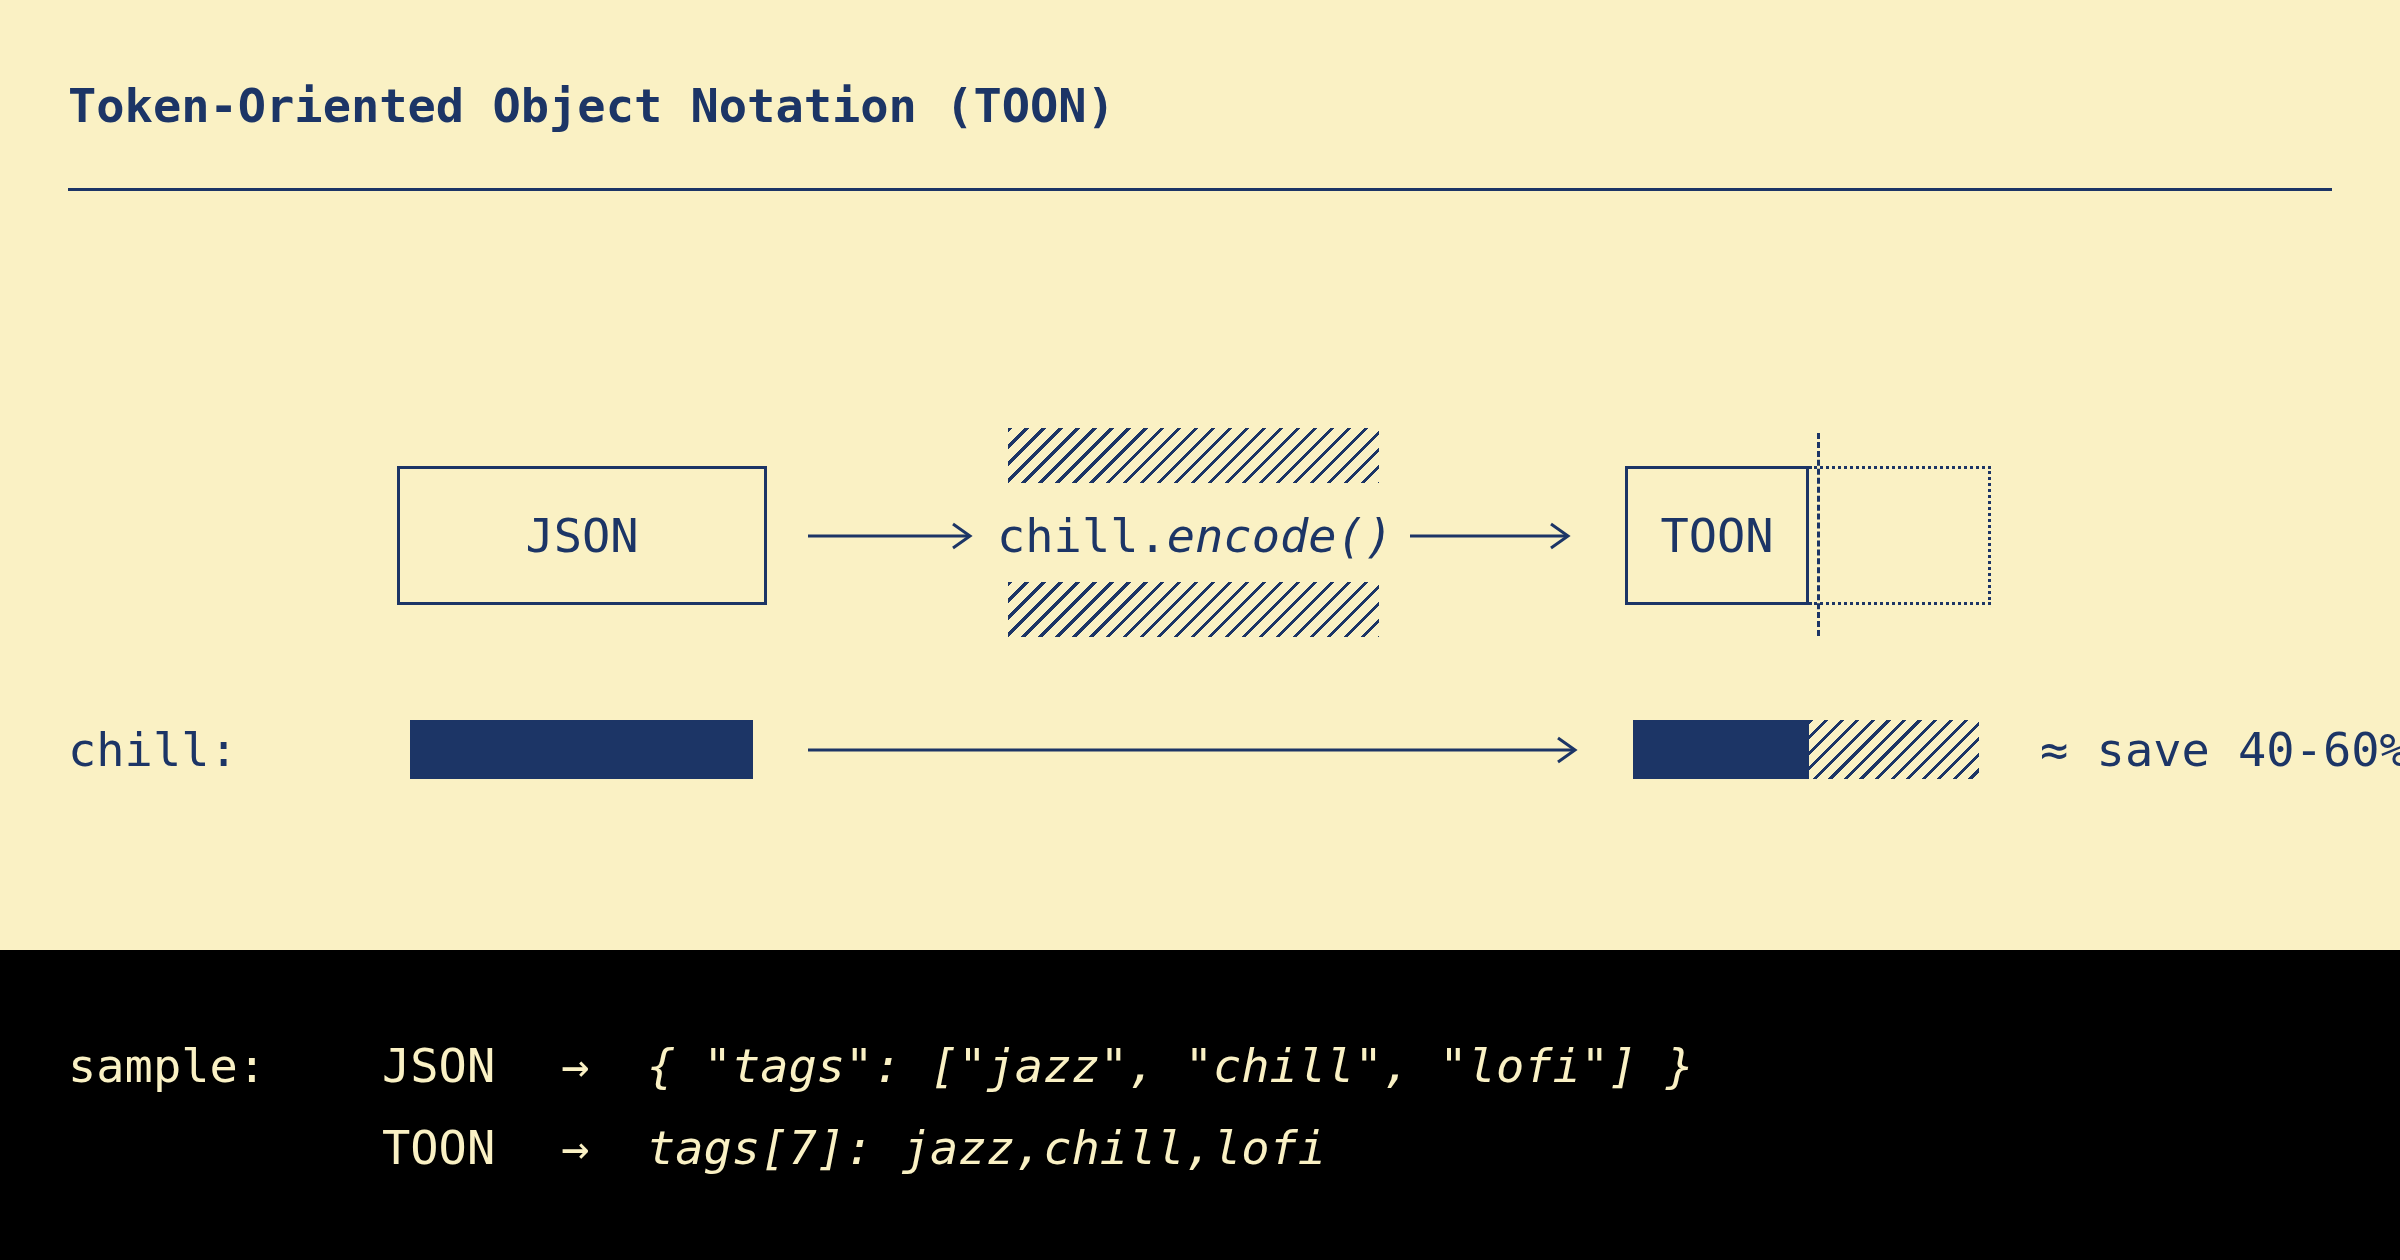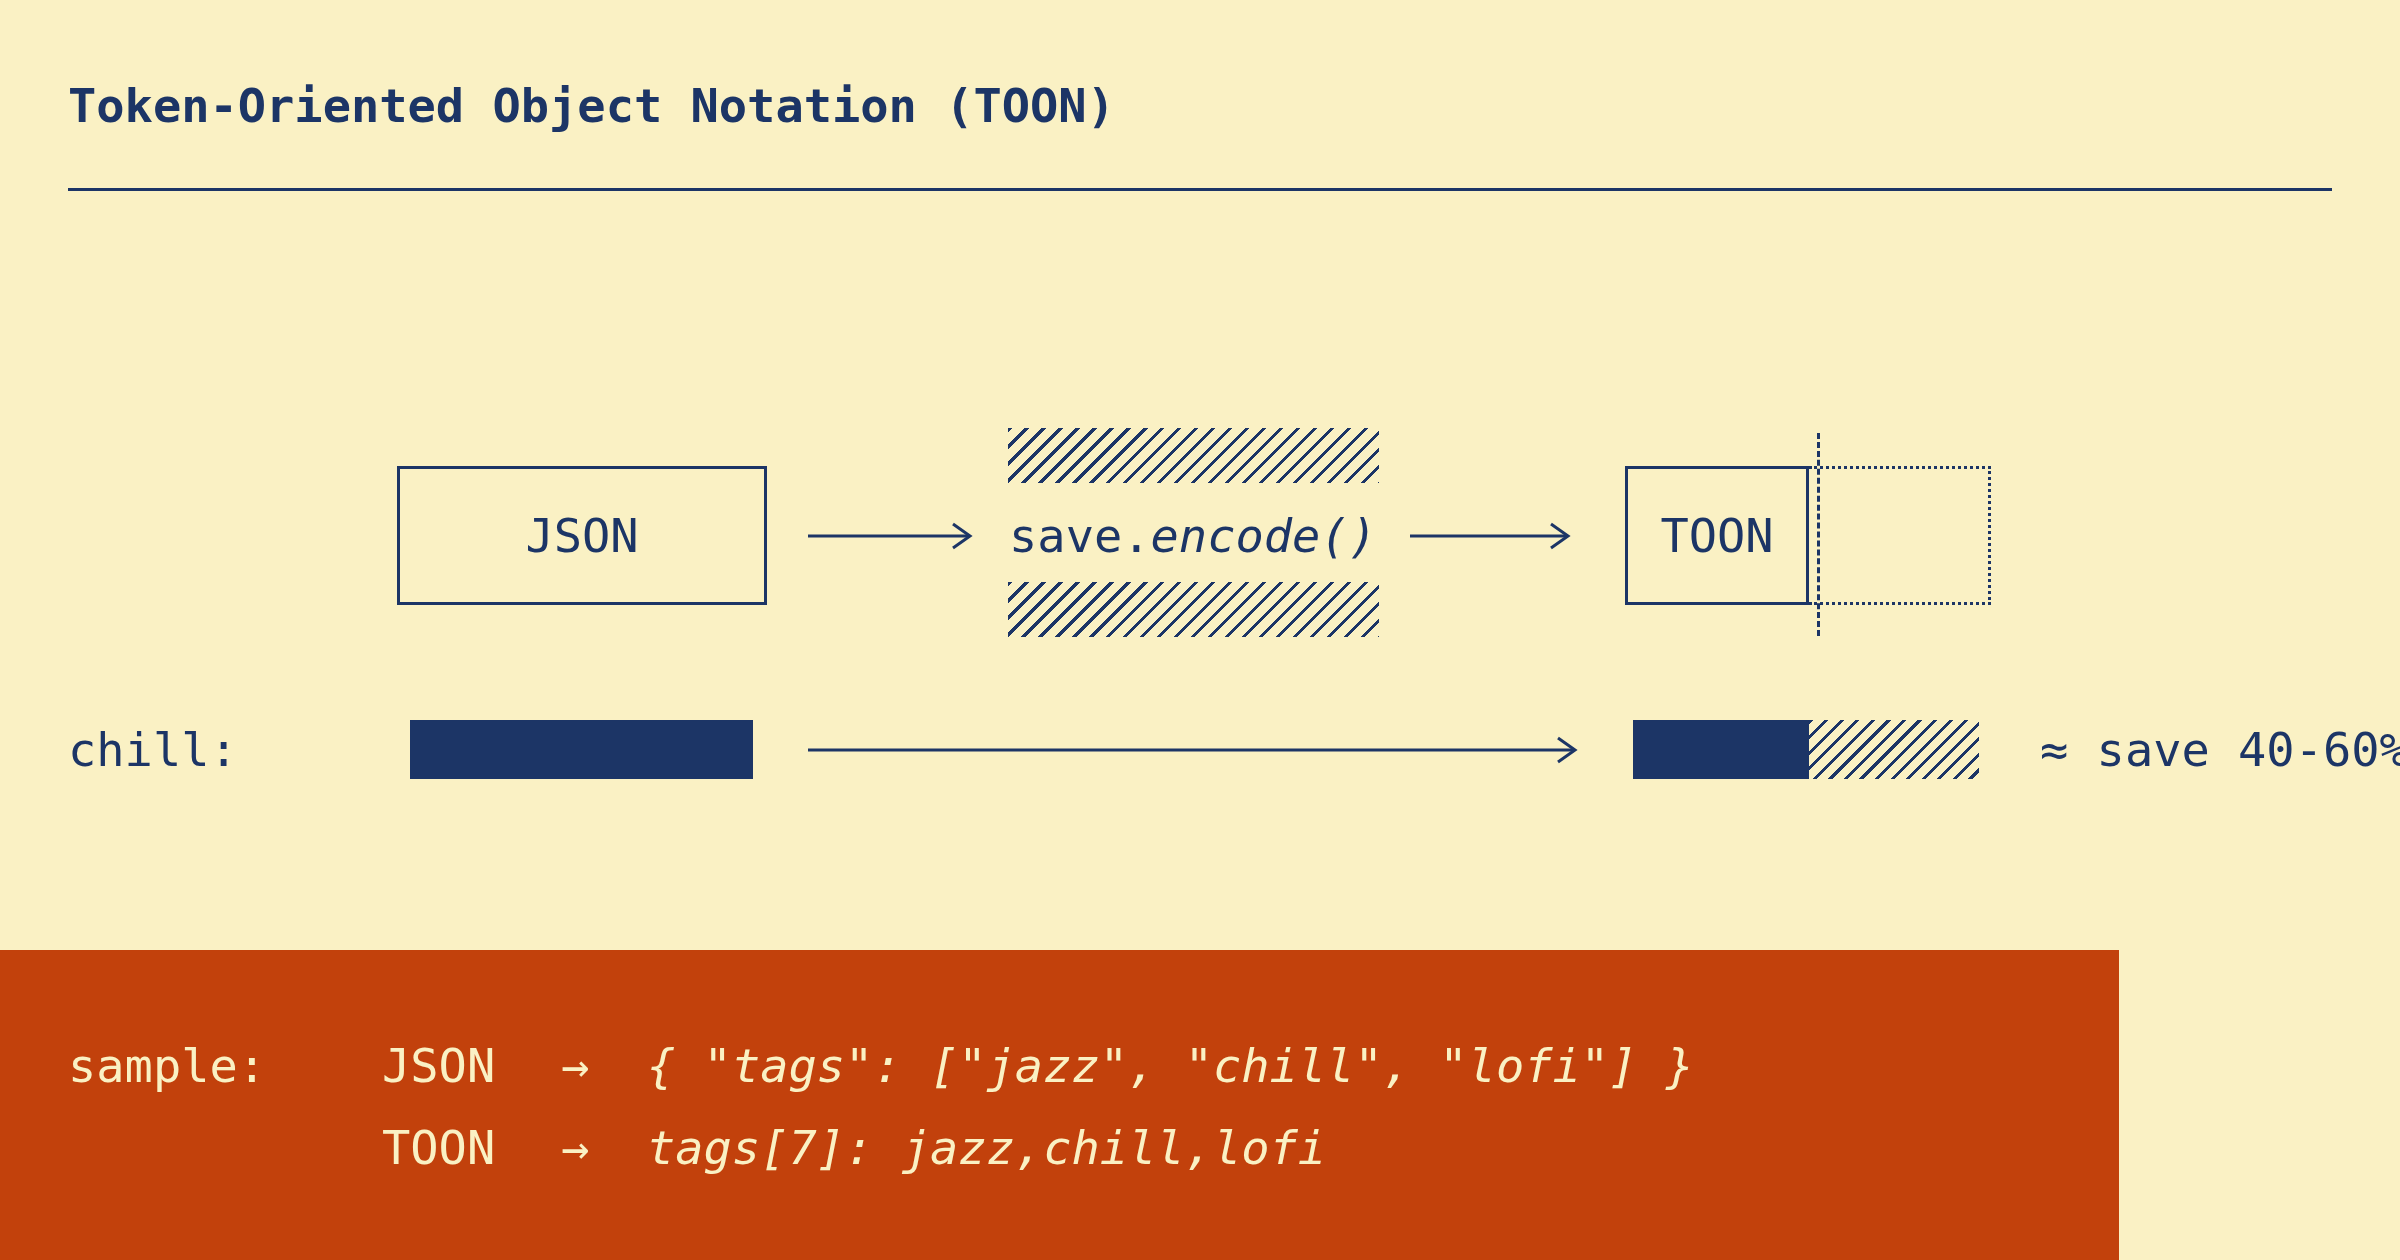--- a/index.html
+++ b/index.html
@@ -92,22 +92,22 @@
     left: 2000px; top: 722px;
     font-size: 47px; line-height: 56px;
     white-space: nowrap;
     margin-left: 40px;
   }
 
   
   .bottom-section {
     position: absolute;
     left: 0; top: 950px;
-    width: 2119px; height: 310px;
-    background: #c2410c;
+    width: 2400px; height: 310px;
+    background: #000000;
     color: #FAF1C4;
     text-decoration: underline;
   }
   .sample-label {
     position: absolute;
     left: 68px; top: 88px;
     font-size: 47px; line-height: 56px;
   }
   .sample-row {
     position: absolute;
@@ -133,21 +133,21 @@
     <span class="box-label">JSON</span>
   </div>
 
   <svg class="arrow" style="left:806px; top:511px;" width="170" height="50" viewBox="0 0 170 50">
     <line x1="2" y1="25" x2="162" y2="25" stroke="#1C3566" stroke-width="3"></line>
     <path d="M147 13 L164 25 L147 37" fill="none" stroke="#1C3566" stroke-width="3"></path>
   </svg>
 
   <div class="hatch hatch-top"></div>
   <div class="encode-label">
-    <span>save.</span><span class="italic">encode()</span>
+    <span>chill.</span><span class="italic">encode()</span>
   </div>
   <div class="hatch hatch-bottom"></div>
 
   <svg class="arrow" style="left:1408px; top:511px;" width="166" height="50" viewBox="0 0 166 50">
     <line x1="2" y1="25" x2="158" y2="25" stroke="#1C3566" stroke-width="3"></line>
     <path d="M143 13 L160 25 L143 37" fill="none" stroke="#1C3566" stroke-width="3"></path>
   </svg>
 
   <div class="box toon-box">
     <span class="box-label">TOON</span>

